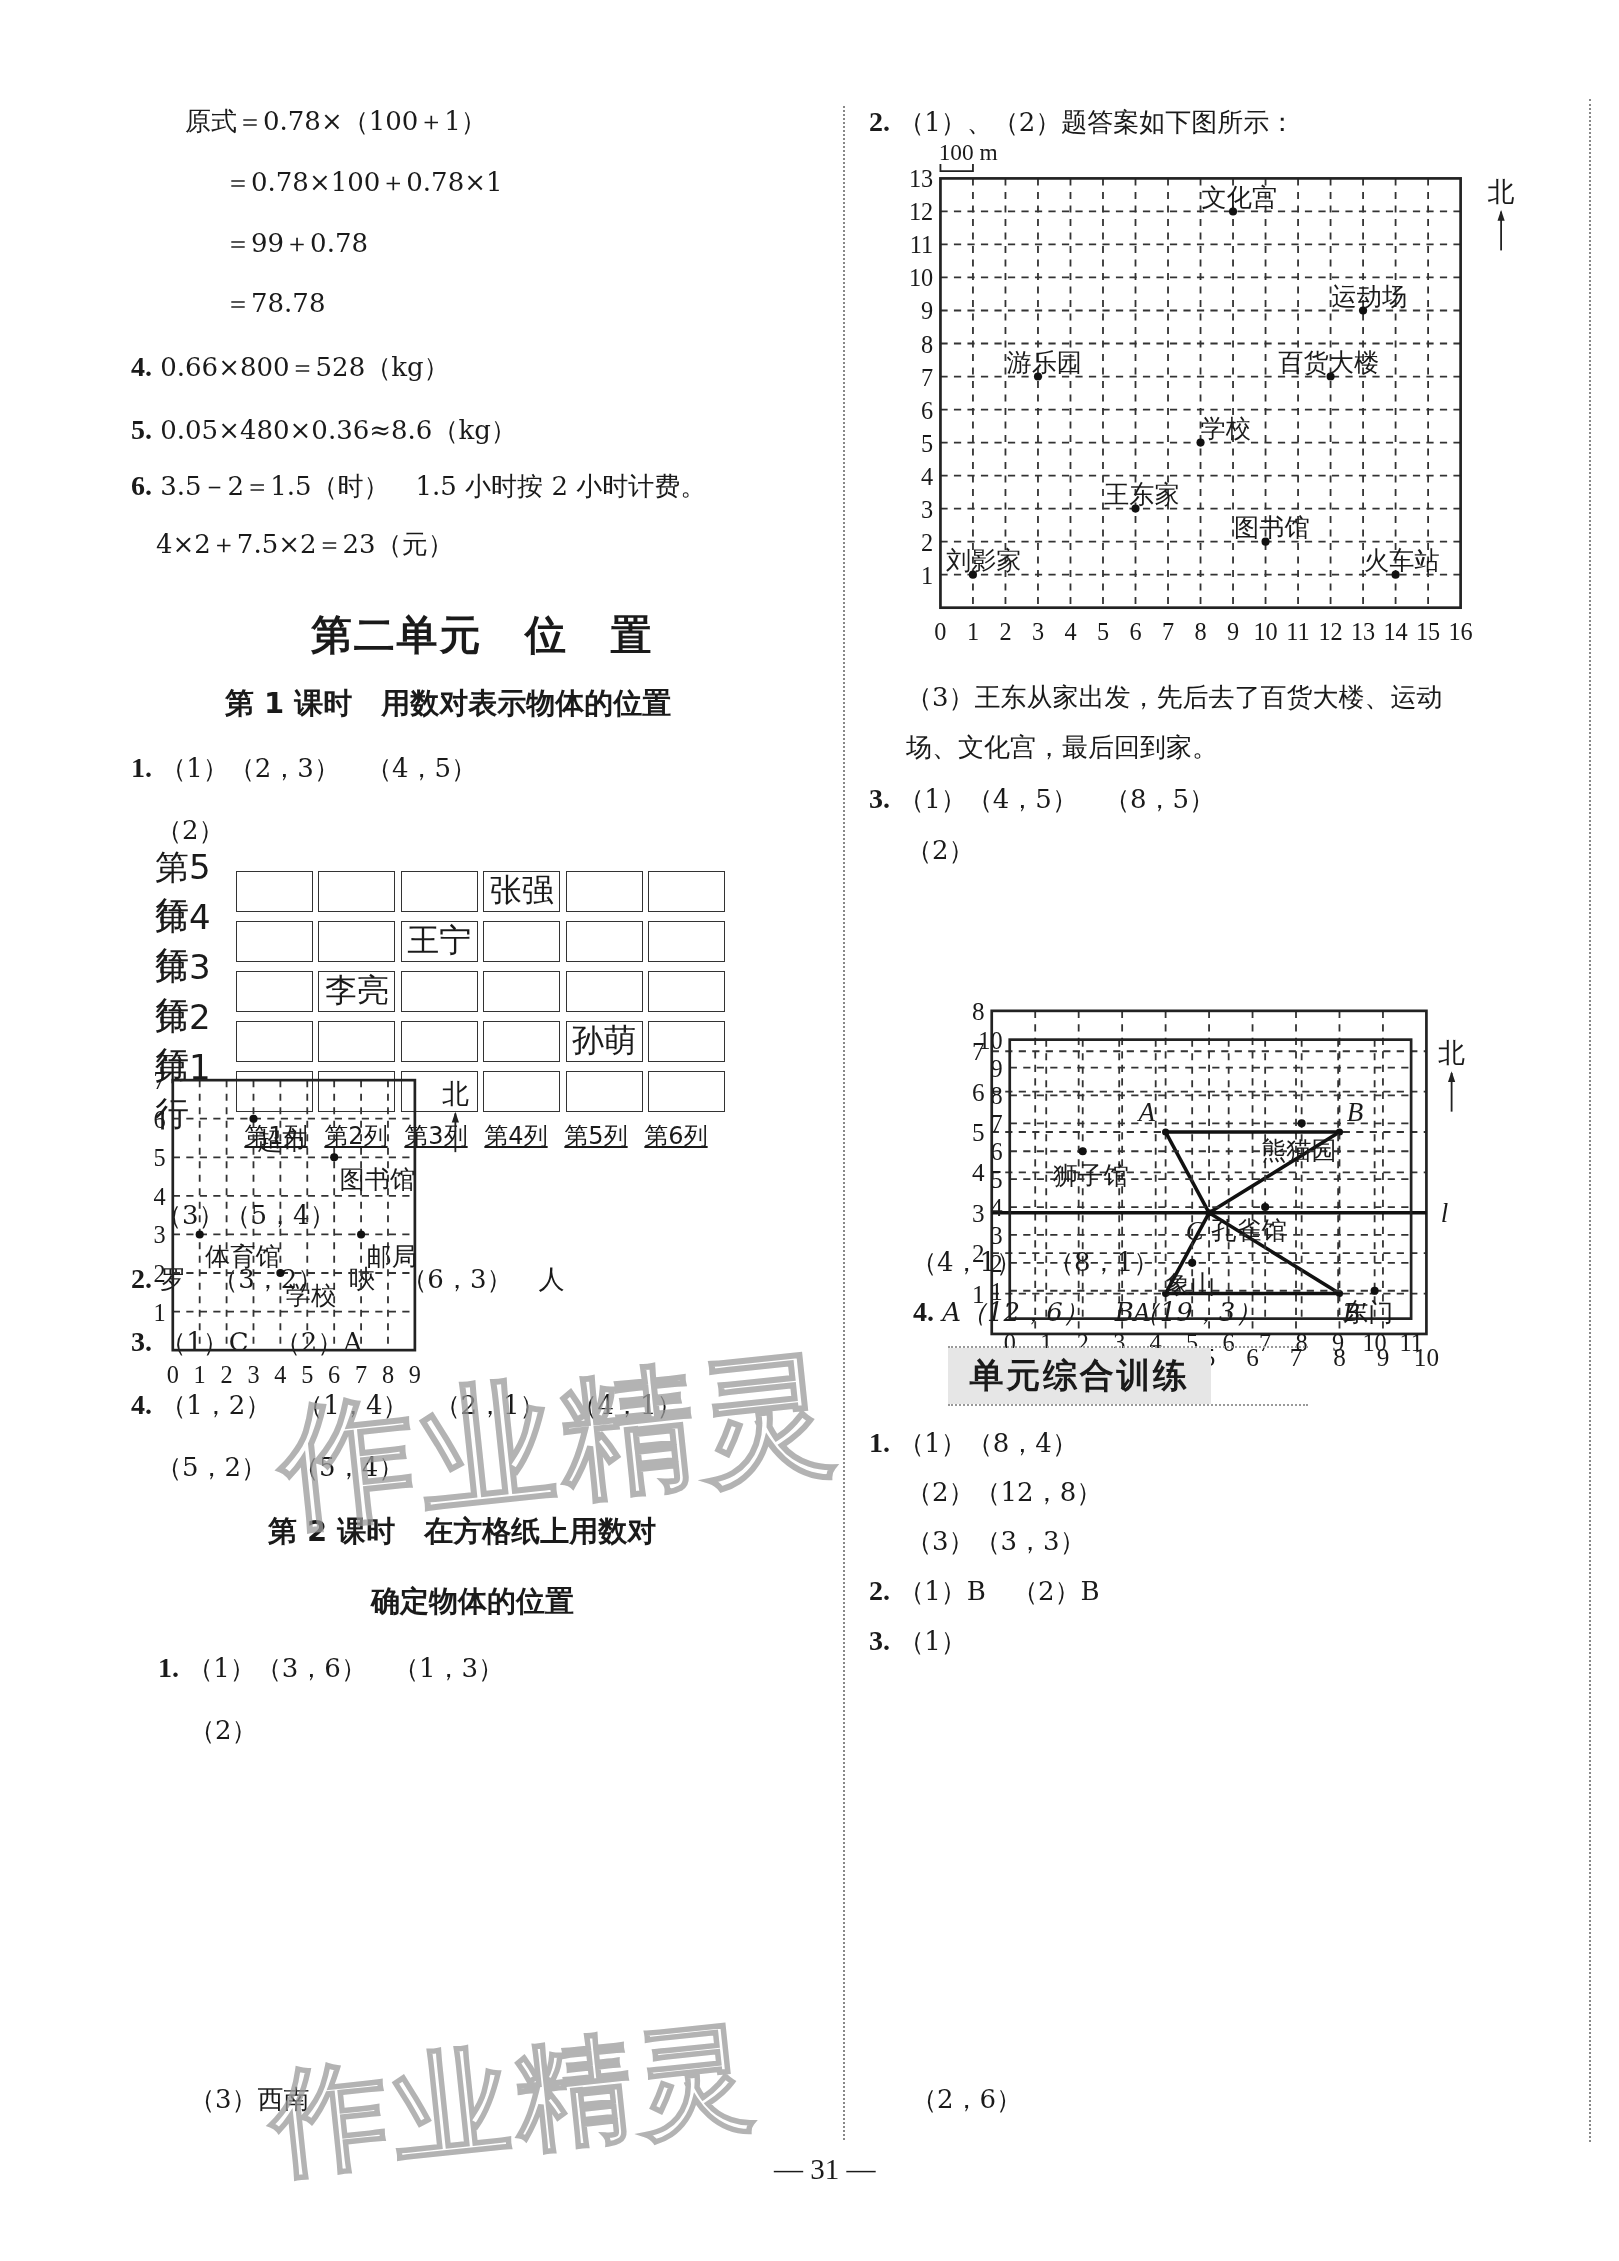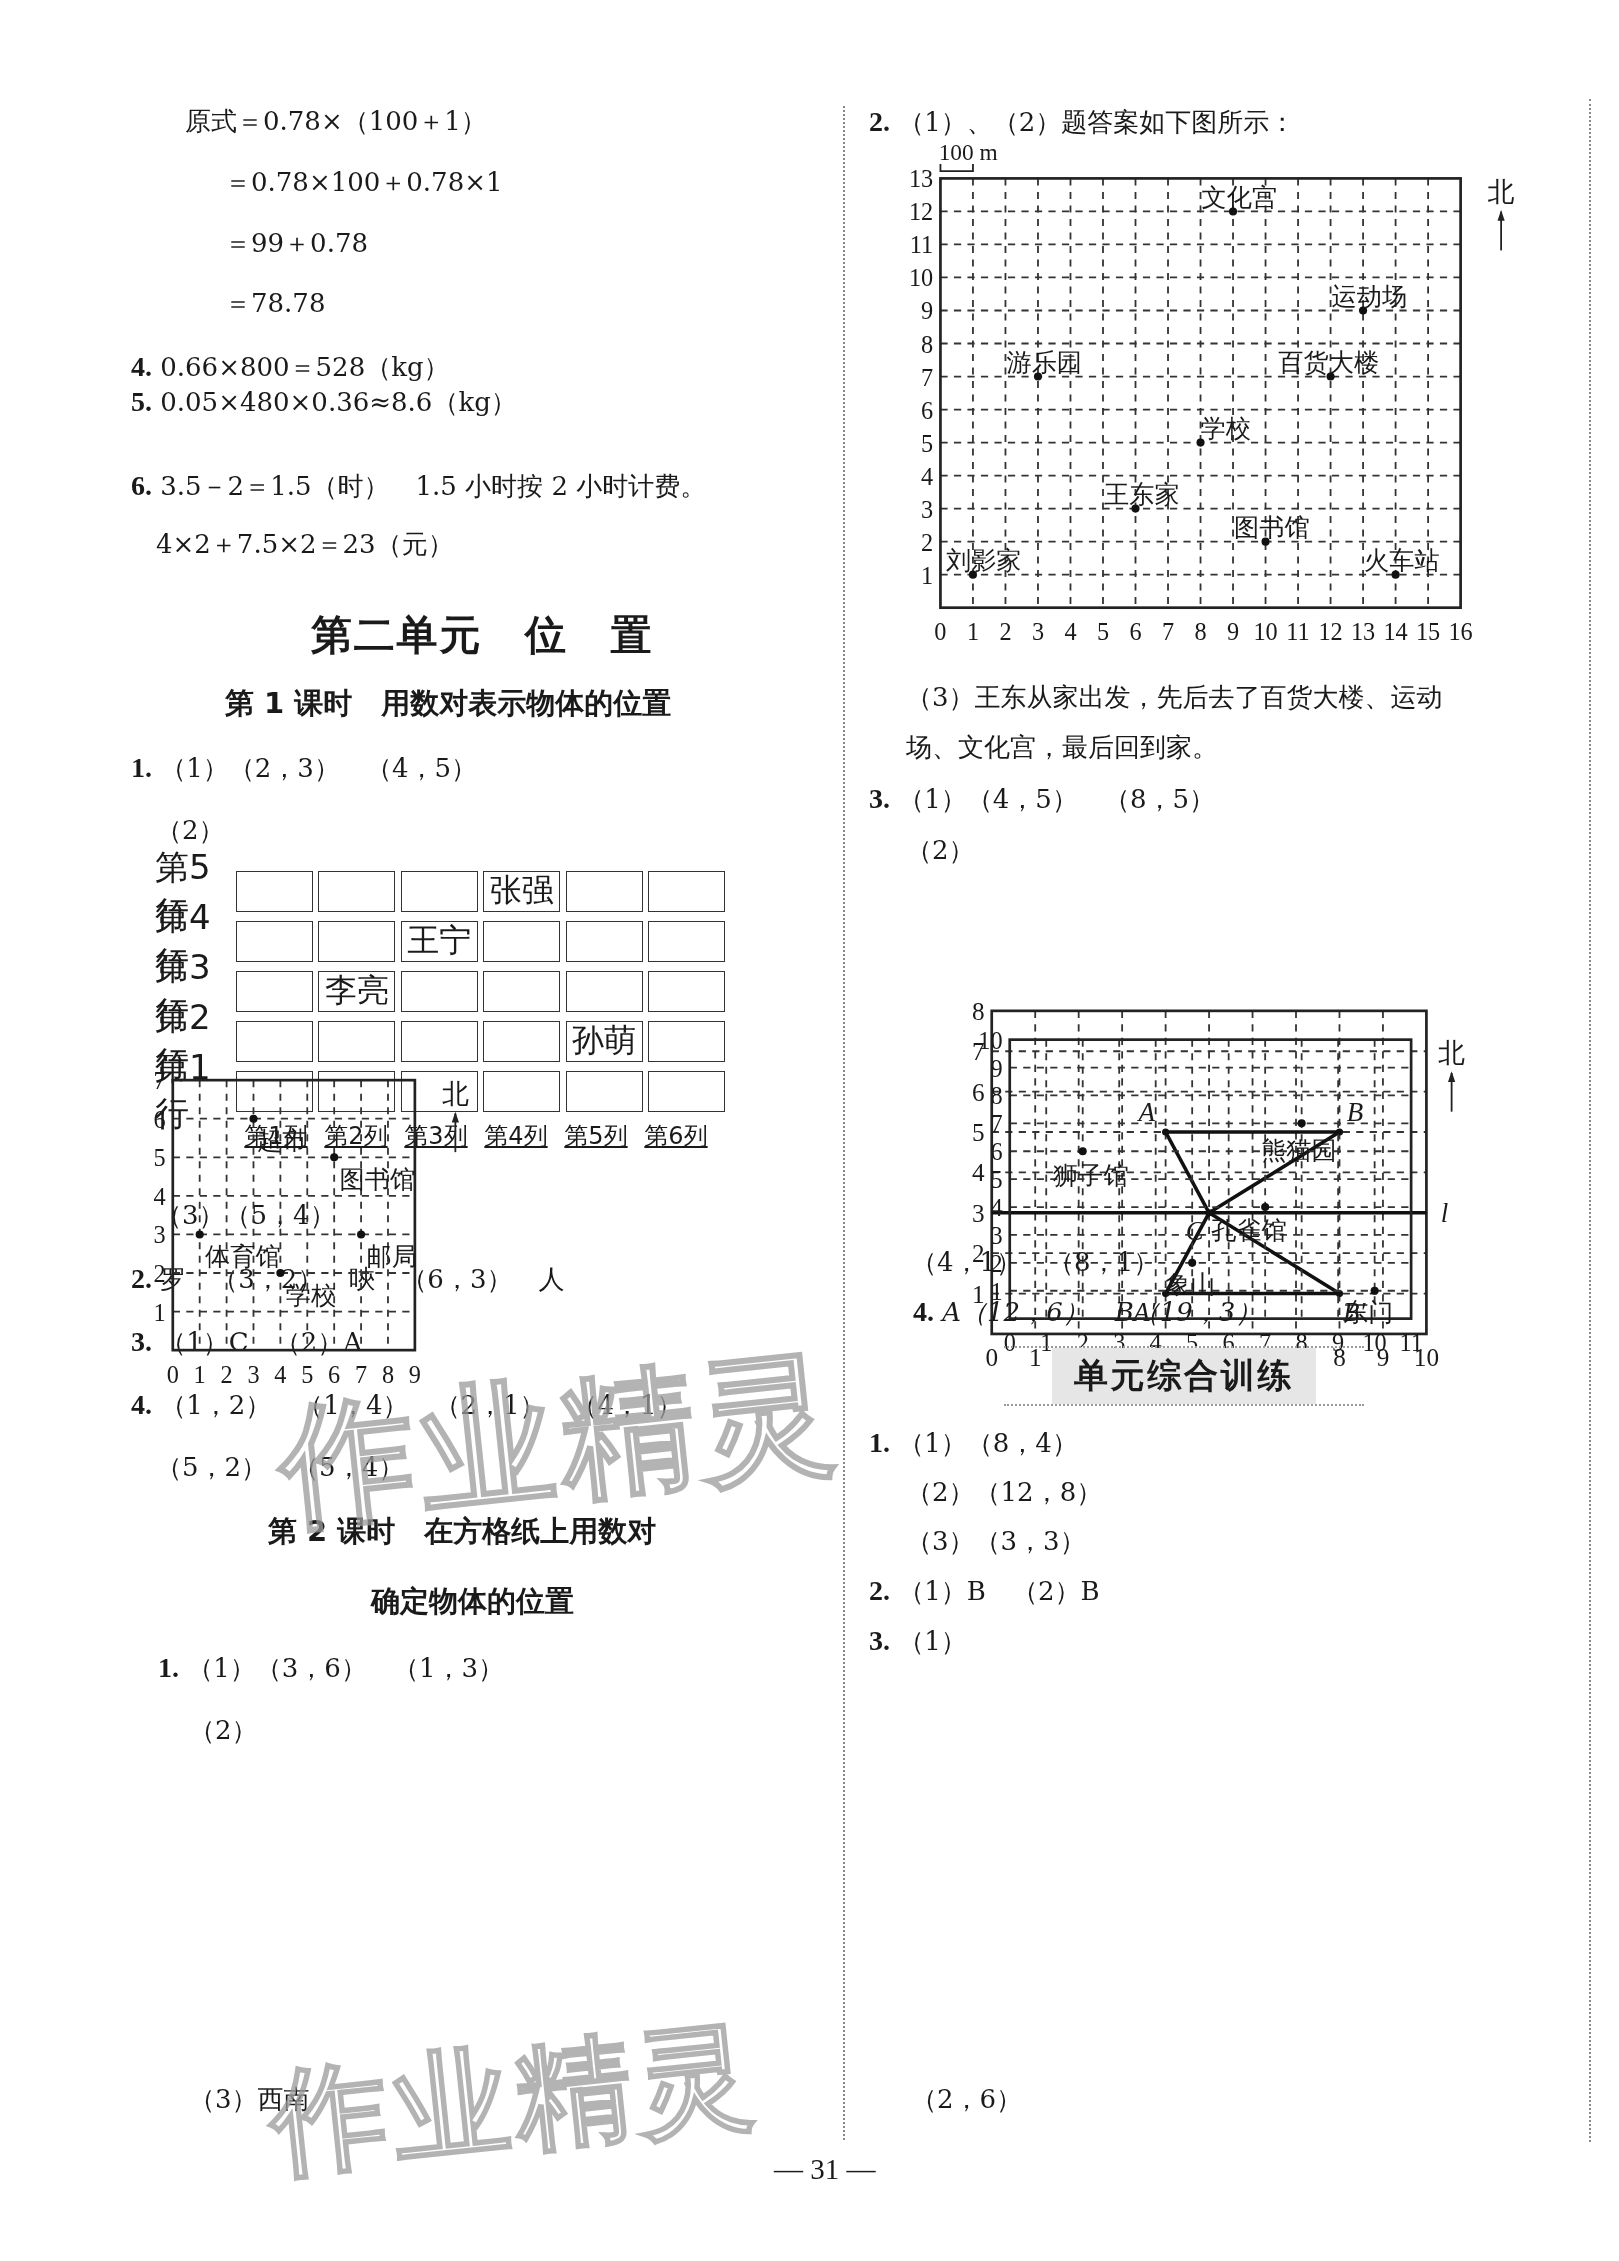--- a/index.html
+++ b/index.html
@@ -10,21 +10,21 @@
   .num{font-weight:bold;font-family:"Liberation Serif","DejaVu Serif",serif;font-size:28px;}
   .h1{font-size:41px;font-weight:bold;font-family:"DejaVu Sans","Liberation Sans",sans-serif;letter-spacing:1.8px;}
   .h2{font-size:29px;font-weight:bold;font-family:"DejaVu Sans","Liberation Sans",sans-serif;}
   .divider-v{position:absolute;border-left:2.7px dotted #888;}
   .seat-table{position:absolute;}
   .seat-row{display:flex;align-items:center;height:50px;}
   .seat-label{width:81px;font-size:34px;font-family:"DejaVu Sans","Liberation Sans",sans-serif;}
   .seat{width:75px;height:39px;border:1.8px solid #333;margin-right:5.4px;display:flex;align-items:center;justify-content:center;font-size:32px;font-family:"DejaVu Sans","Liberation Sans",sans-serif;}
   .col-labels{display:flex;margin-left:81px;}
   .col-label{width:80px;font-size:24px;font-family:"DejaVu Sans","Liberation Sans",sans-serif;text-align:center;text-decoration:underline;}
-  .banner{position:absolute;left:1004px;top:1346px;width:360px;height:56px;border-top:2.7px dotted #999;border-bottom:2.7px dotted #999;display:flex;align-items:center;justify-content:center;}
+  .banner{position:absolute;left:948px;top:1346px;width:360px;height:56px;border-top:2.7px dotted #999;border-bottom:2.7px dotted #999;display:flex;align-items:center;justify-content:flex-start;}
   .banner-inner{background:#e6e6e6;padding:5.4px 21.6px;font-size:34px;font-weight:bold;font-family:"DejaVu Sans","Liberation Sans",sans-serif;letter-spacing:2.7px;}
   .pageno{font-size:29px;font-family:"Liberation Serif",serif;}
   .watermark{position:absolute;font-size:135px;font-weight:bold;color:transparent;
              -webkit-text-stroke:1.8px #9a9a9a;font-family:"DejaVu Sans",sans-serif;transform:rotate(-6deg);letter-spacing:5.4px;opacity:.75;pointer-events:none;}
   svg text{font-family:"Liberation Serif","DejaVu Serif",serif;}
   svg .zh{font-family:"DejaVu Sans","Liberation Sans",sans-serif;}
 </style>
 </head>
 <body>
 
@@ -33,21 +33,21 @@
 
 <div class="abs t" style="left:185px;top:108px;">原式＝0.78×（100＋1）</div>
 <div class="abs t" style="left:225px;top:169px;">＝0.78×100＋0.78×1</div>
 <div class="abs t" style="left:225px;top:230px;">＝99＋0.78</div>
 <div class="abs t" style="left:225px;top:290px;">＝78.78</div>
 
 <div class="abs t" style="left:131px;top:353px;">
   <span class="num">4.</span>
   <span>0.66×800＝528（kg）</span>
 </div>
-<div class="abs t" style="left:131px;top:388px;">
+<div class="abs t" style="left:131px;top:416px;">
   <span class="num">5.</span>
   <span>0.05×480×0.36≈8.6（kg）</span>
 </div>
 <div class="abs t" style="left:131px;top:472px;">
   <span class="num">6.</span>
   <span>3.5－2＝1.5（时）　1.5 小时按 2 小时计费。</span>
 </div>
 <div class="abs t" style="left:156px;top:531px;">4×2＋7.5×2＝23（元）</div>
 
 <div class="abs h1" style="left:311px;top:608px;">第二单元　位　置</div>

